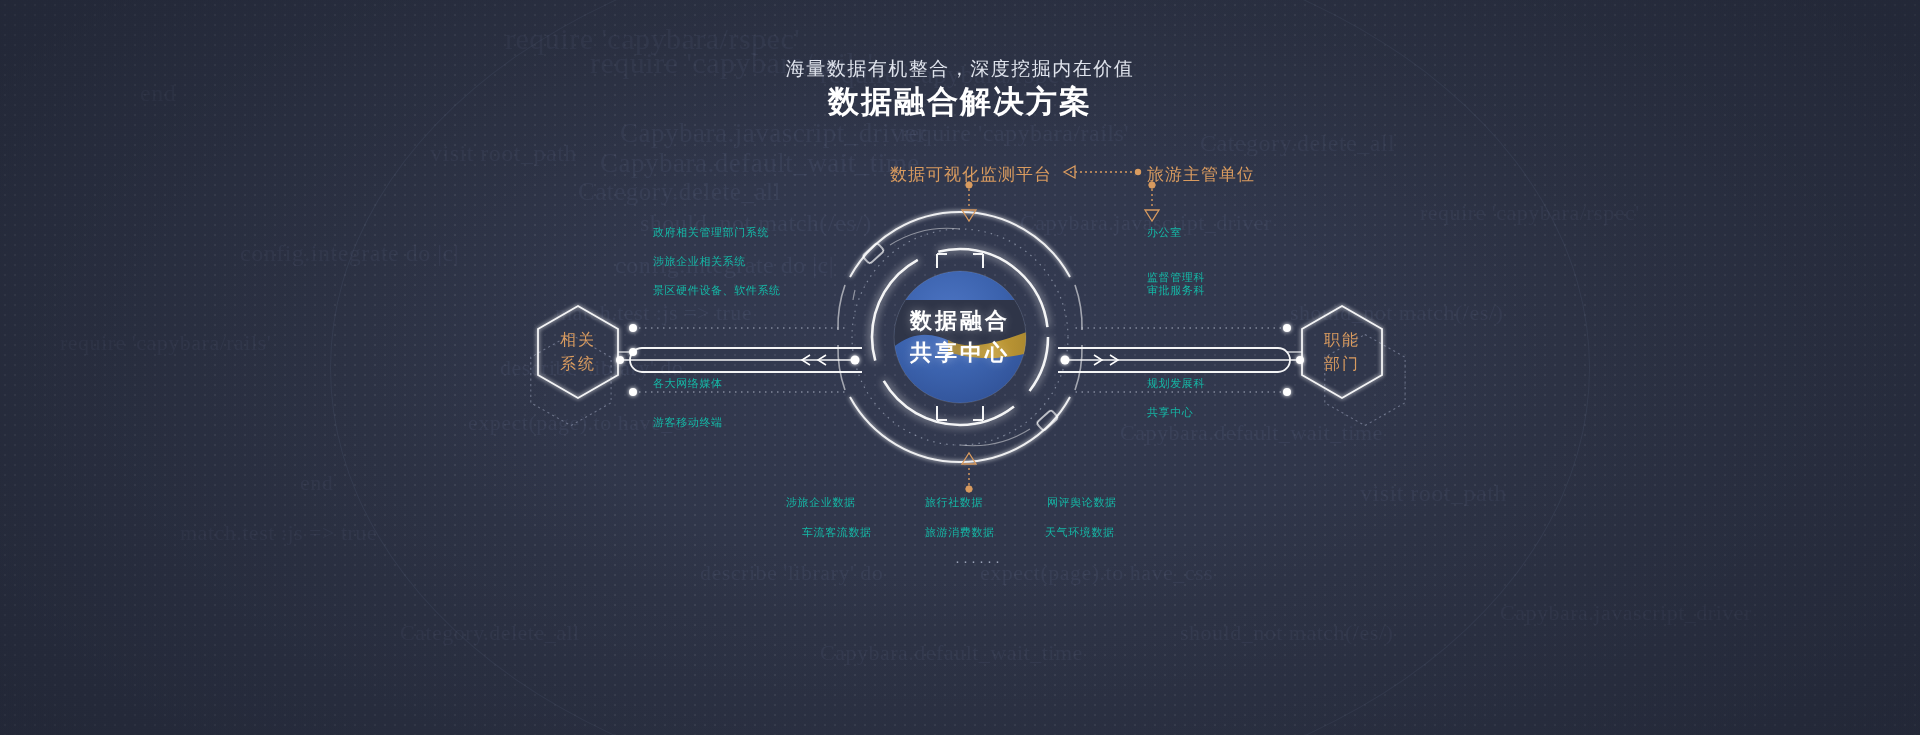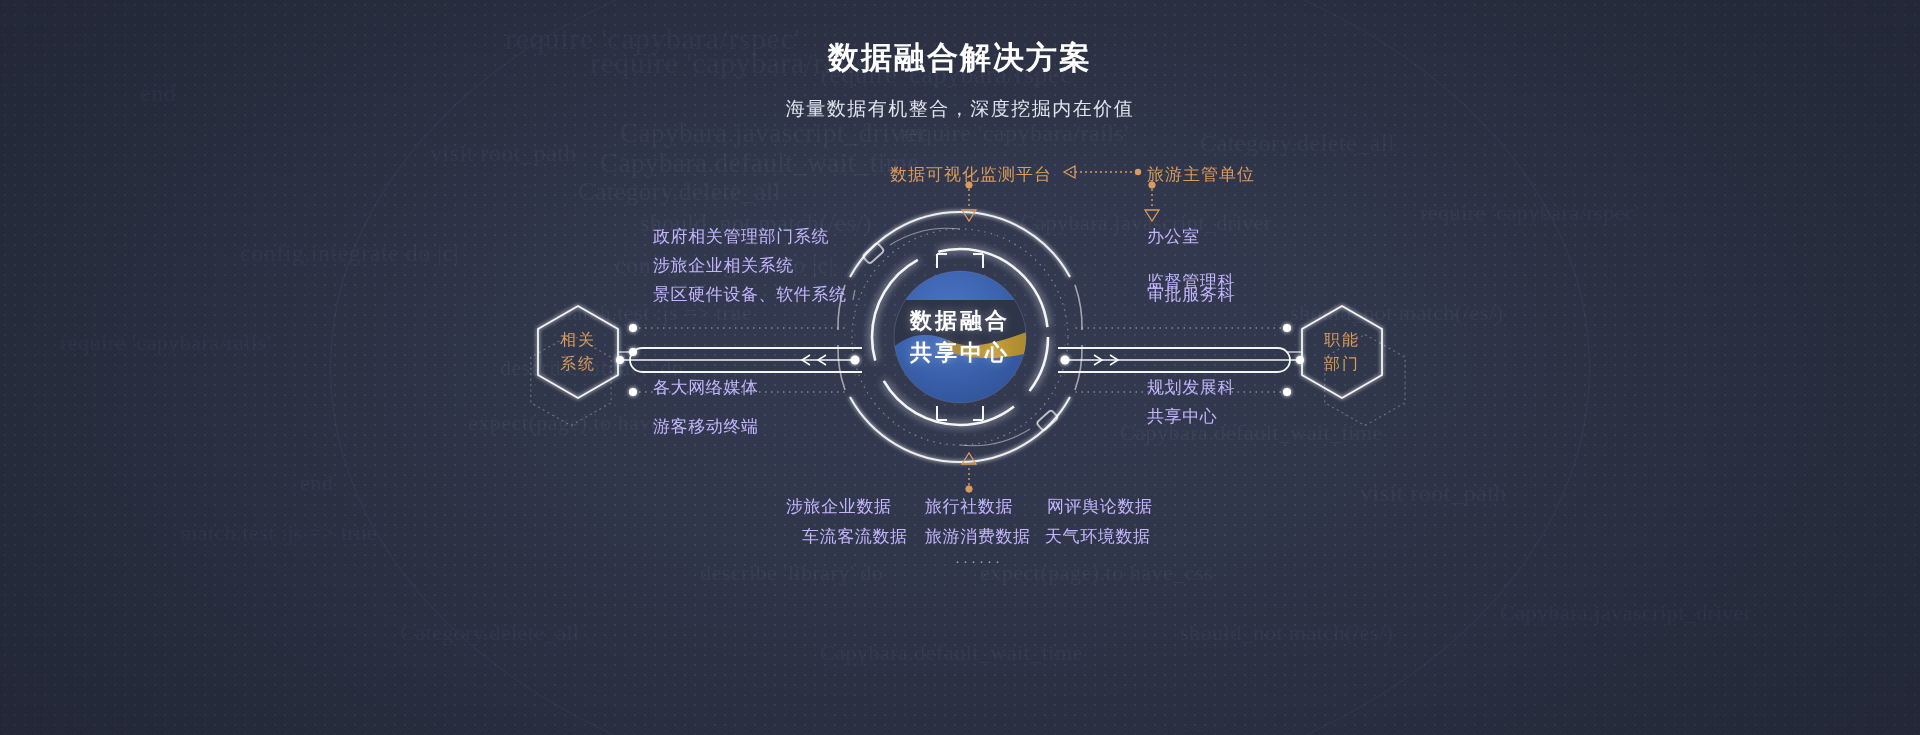--- a/index.html
+++ b/index.html
@@ -68,22 +68,22 @@
     left:50%; top:0;
     width:1540px; height:735px;
     transform:translateX(-50%);
     z-index:30;
   }
   #stage svg{ position:absolute; left:0; top:0; }
 
   
   .lbl{
     position:absolute;
-    font-size:17px;
-    color:#c4b5fd;
+    font-size:11px;
+    color:#14b8a6;
     letter-spacing:.6px;
     white-space:nowrap;
   }
   .lbl.orange{ color:#d99b5f; font-size:17px; letter-spacing:1px; }
 
   .hex-label{
     position:absolute;
     text-align:center;
     color:#d99b5f;
     font-size:16px;
@@ -112,22 +112,22 @@
 </head>
 <body>
 
 <div id="bg-base"></div>
 <div id="bg-code"><div class="code-line" style="left: 505px; top: 22px; font-size: 30px;">require 'capybara/rspec'</div><div class="code-line" style="left: 590px; top: 46px; font-size: 30px;">require 'capybara/rails'</div><div class="code-line" style="left: 620px; top: 118px; font-size: 27px;">Capybara.javascript_driver</div><div class="code-line" style="left: 600px; top: 148px; font-size: 27px;">Capybara.default_wait_time</div><div class="code-line" style="left: 578px; top: 178px; font-size: 25px;">Category.delete_all</div><div class="code-line" style="left: 640px; top: 210px; font-size: 24px;">should_not match(/es/)</div><div class="code-line" style="left: 615px; top: 252px; font-size: 24px;">config.integrate do |c|</div><div class="code-line" style="left: 555px; top: 300px; font-size: 22px;">match.test :js =&gt; true</div><div class="code-line" style="left: 500px; top: 355px; font-size: 22px;">describe 'library' do</div><div class="code-line" style="left: 468px; top: 410px; font-size: 22px;">expect(page).to have_css</div><div class="code-line" style="left: 430px; top: 140px; font-size: 24px;">visit root_path</div><div class="code-line" style="left: 300px; top: 470px; font-size: 22px;">end</div><div class="code-line" style="left: 820px; top: 60px; font-size: 26px;">require 'capybara/rspec'</div><div class="code-line" style="left: 900px; top: 120px; font-size: 24px;">require 'capybara/rails'</div><div class="code-line" style="left: 1020px; top: 210px; font-size: 22px;">Capybara.javascript_driver</div><div class="code-line" style="left: 1120px; top: 420px; font-size: 22px;">Capybara.default_wait_time</div><div class="code-line" style="left: 1200px; top: 130px; font-size: 24px;">Category.delete_all</div><div class="code-line" style="left: 1290px; top: 300px; font-size: 22px;">should_not match(/es/)</div><div class="code-line" style="left: 240px; top: 240px; font-size: 24px;">config.integrate do |c|</div><div class="code-line" style="left: 180px; top: 520px; font-size: 22px;">match.test :js =&gt; true</div><div class="code-line" style="left: 700px; top: 560px; font-size: 22px;">describe 'library' do</div><div class="code-line" style="left: 980px; top: 560px; font-size: 22px;">expect(page).to have_css</div><div class="code-line" style="left: 1360px; top: 480px; font-size: 24px;">visit root_path</div><div class="code-line" style="left: 140px; top: 80px; font-size: 24px;">end</div><div class="code-line" style="left: 1420px; top: 200px; font-size: 22px;">require 'capybara/rspec'</div><div class="code-line" style="left: 60px; top: 330px; font-size: 22px;">require 'capybara/rails'</div><div class="code-line" style="left: 1500px; top: 600px; font-size: 22px;">Capybara.javascript_driver</div><div class="code-line" style="left: 820px; top: 640px; font-size: 22px;">Capybara.default_wait_time</div><div class="code-line" style="left: 400px; top: 620px; font-size: 22px;">Category.delete_all</div><div class="code-line" style="left: 1180px; top: 620px; font-size: 22px;">should_not match(/es/)</div></div>
 <div id="bg-dots"></div>
 <div id="bg-ellipse"></div>
 <div id="bg-vignette"></div>
 
 <div id="header">
+  <div id="page-subtitle">海量数据有机整合，深度挖掘内在价值</div>
   <div id="page-title">数据融合解决方案</div>
-  <div id="page-subtitle">海量数据有机整合，深度挖掘内在价值</div>
 </div>
 
 <div id="stage">
 
   <svg width="1540" height="735" viewBox="0 0 1540 735">
     <defs>
       <filter id="glow-sm" x="-200%" y="-200%" width="500%" height="500%">
         <feGaussianBlur stdDeviation="2.2" result="b"></feGaussianBlur>
         <feMerge>
             <feMergeNode in="b"></feMergeNode>

